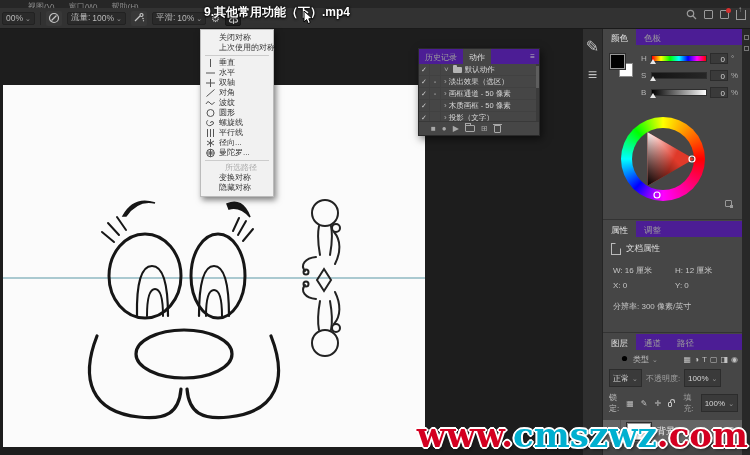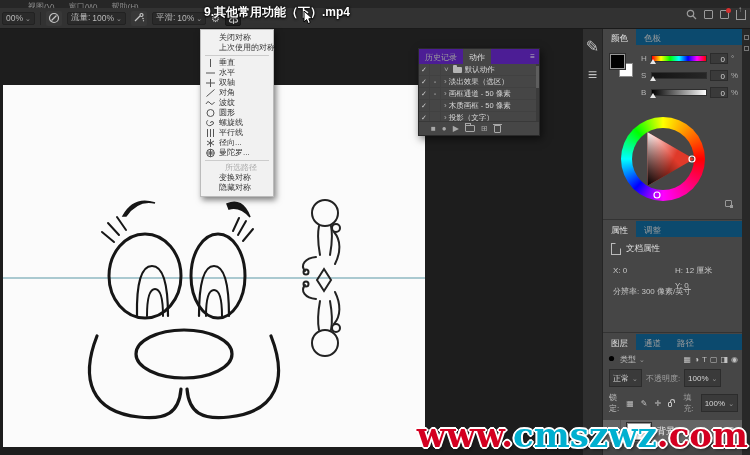--- a/index.html
+++ b/index.html
@@ -61,21 +61,21 @@
   .folder-ico { width:10px; height:7px; border:1px solid #a8a8a8; position:relative; border-radius:0 1px 1px 1px; }
   .folder-ico::before { content:''; position:absolute; left:-1px; top:-3px; width:4px; height:2px; border:1px solid #a8a8a8; border-bottom:none; }
 
   
   .dockstrip { position:absolute; left:583px; top:29px; width:20px; bottom:0; background:#2f2f2f; border-right:1px solid #242424; z-index:8; display:flex; flex-direction:column; align-items:center; padding-top:8px; gap:10px; color:#c2c2c2; }
   .edgestrip { position:absolute; right:0; top:29px; width:8px; bottom:0; background:#282828; z-index:8; }
   .edgestrip i { display:block; width:5px; height:5px; border:1px solid #777; margin:6px auto 0; }
 
   
   .panels { position:absolute; left:603px; top:29px; width:139px; bottom:0; background:#464646; z-index:9; font-size:8px; color:#c9c9c9; }
-  .ptabs { height:16px; background:#0c4a6e; display:flex; font-size:8.5px; color:#9c9c9c; }
+  .ptabs { height:16px; background:#4c1d95; display:flex; font-size:8.5px; color:#9c9c9c; }
   .ptab { padding:4px 8px 0; }
   .ptab.active { background:#464646; color:#e2e2e2; }
 
   .colorpanel { position:absolute; left:0; top:0; width:100%; height:191px; border-bottom:1px solid #333; }
   .swatches { position:absolute; left:7px; top:25px; width:26px; height:26px; }
   .sw-b { position:absolute; left:9px; top:9px; width:14px; height:14px; background:#fff; border:1px solid #888; }
   .sw-f { position:absolute; left:0; top:0; width:15px; height:15px; background:#000; border:1px solid #999; outline:1px solid #2e2e2e; }
   .srow { position:absolute; left:38px; display:flex; align-items:center; gap:3px; }
   .sletter { width:7px; color:#b5b5b5; }
   .sbar { width:56px; height:7px; border:1px solid #2e2e2e; position:relative; }
@@ -96,21 +96,21 @@
 
   .propspanel { position:absolute; left:0; top:192px; width:100%; height:112px; border-bottom:1px solid #333; }
   .docrow { display:flex; align-items:center; gap:5px; padding:6px 0 0 8px; color:#ddd; font-size:8.5px; }
   .docico { width:10px; height:12px; border:1px solid #bbb; position:relative; background:#464646; }
   .docico::after { content:''; position:absolute; right:-1px; top:-1px; border:3px solid; border-color:#464646 #464646 transparent transparent; }
   .pgrid { position:relative; margin-top:8px; padding-left:10px; line-height:15px; color:#c5c5c5; }
   .pgrid .col2 { position:absolute; left:72px; top:0; line-height:15px; }
   .pres { padding:8px 0 0 10px; color:#c5c5c5; }
 
   .layerspanel { position:absolute; left:0; top:305px; width:100%; bottom:0; }
-  .lfilter { display:flex; align-items:center; gap:3px; padding:4px 4px 0 5px; color:#bfbfbf; }
+  .lfilter { display:flex; align-items:center; gap:3px; padding:4px 4px 0 18px; color:#bfbfbf; }
   .lficons { margin-left:auto; display:flex; gap:3px; font-size:8px; color:#c2c2c2; align-items:center; }
   .lrow2 { display:flex; align-items:center; gap:4px; padding:4px 4px 0 6px; }
   .lbox { background:#3a3a3a; border:1px solid #2c2c2c; height:12px; display:flex; align-items:center; gap:3px; padding:8px 3px; color:#d5d5d5; }
   .lockrow { display:flex; align-items:center; gap:7px; padding:5px 4px 0 6px; color:#bfbfbf; }
   .lock { width:7px; height:5px; border:1px solid #c5c5c5; border-radius:1px; position:relative; margin-top:3px; }
   .lock::before { content:''; position:absolute; top:-4px; left:1px; width:3px; height:3px; border:1px solid #c5c5c5; border-bottom:none; border-radius:3px 3px 0 0; }
   .layerrow { position:relative; margin-top:6px; height:22px; background:#656565; display:flex; align-items:center; gap:6px; }
   .eyecol { width:18px; align-self:stretch; border-right:1px solid #555; display:flex; align-items:center; justify-content:center; }
   .eye { width:11px; height:7px; border:1px solid #d5d5d5; border-radius:50%; position:relative; }
   .eye::after { content:''; position:absolute; left:3px; top:1px; width:3px; height:3px; border-radius:50%; background:#d5d5d5; }
@@ -392,20 +392,21 @@
     <div class="propspanel">
       <div class="ptabs">
         <div class="ptab active">属性</div>
         <div class="ptab">调整</div>
       </div>
       <div class="docrow">
         <span class="docico"></span>
         <span>文档属性</span>
       </div>
       <div class="pgrid">
+        <div>W: 16 厘米</div>
         <div>X: 0</div>
         <div class="col2">
           <div>H: 12 厘米</div>
           <div>Y: 0</div>
         </div>
       </div>
       <div class="pres">分辨率: 300 像素/英寸</div>
     </div>
 
     <div class="layerspanel">

